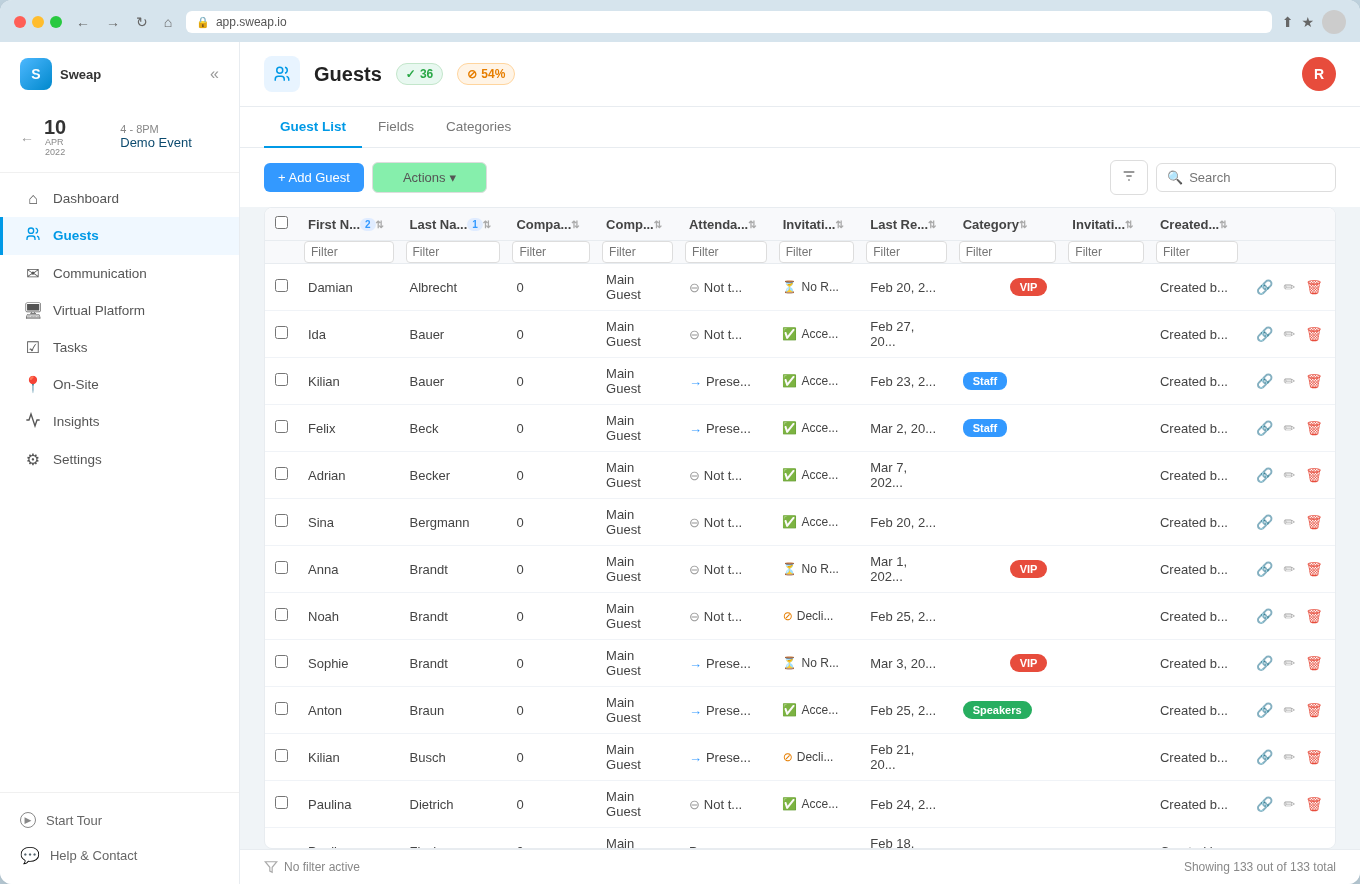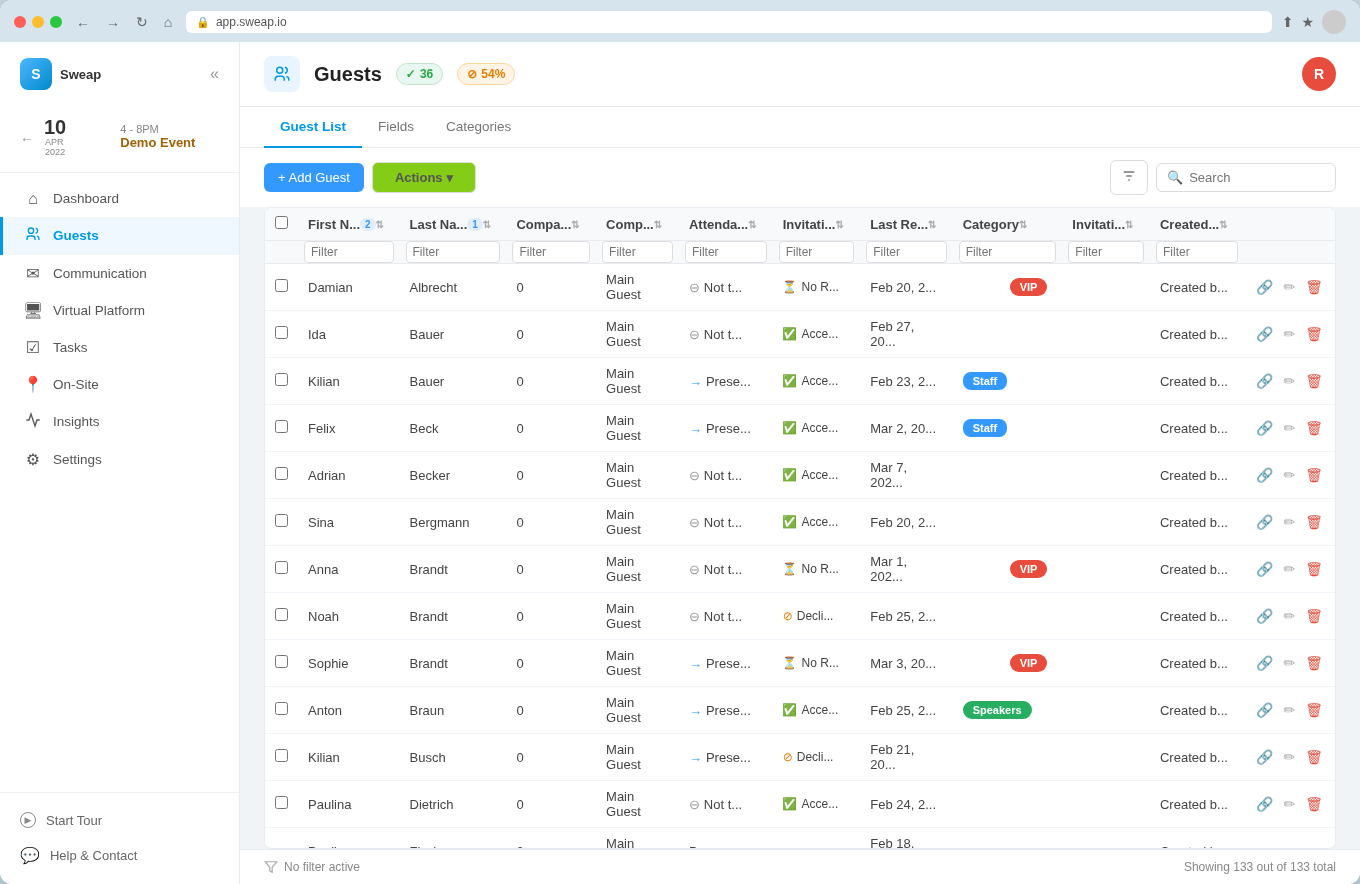--- a/index.html
+++ b/index.html
@@ -84,21 +84,21 @@
       display: flex;
       align-items: center;
       gap: 10px;
     }
     .event-back { background: none; border: none; cursor: pointer; color: #999; font-size: 14px; }
     .event-date-block { display: flex; flex-direction: column; align-items: center; line-height: 1.1; }
     .event-day { font-size: 20px; font-weight: 700; color: #333; }
     .event-month-year { font-size: 9px; color: #888; text-align: left; }
     .event-time-name { display: flex; flex-direction: column; margin-left: 44px; }
     .event-time { font-size: 11px; color: #888; }
-    .event-name { font-size: 13px; font-weight: 700; color: #a16207; }
+    .event-name { font-size: 13px; font-weight: 400; color: #0c4a6e; }
 
     .sidebar-nav { flex: 1; padding: 8px 0; overflow-y: auto; }
     .nav-item {
       display: flex;
       align-items: center;
       gap: 10px;
       padding: 9px 20px;
       cursor: pointer;
       color: #555;
       font-size: 13.5px;
@@ -200,31 +200,30 @@
       border-radius: 6px;
       padding: 7px 14px;
       font-size: 13px;
       cursor: pointer;
       display: flex;
       align-items: center;
       gap: 5px;
       font-weight: 500;
     }
     .btn-actions {
-      background: #84cc16;
+      background: #86efac;
       color: #555;
       border: 1px solid #ddd;
       border-radius: 6px;
-      padding: 7px 22px;
+      padding: 7px 30px;
       font-size: 13px;
       cursor: pointer;
       display: flex;
       align-items: center;
       gap: 4px;
-      font-weight: bold;
     }
     .toolbar-right { display: flex; gap: 8px; align-items: center; }
     .filter-btn {
       background: white; border: 1px solid #ddd; border-radius: 6px;
       padding: 7px 10px; cursor: pointer; color: #666; font-size: 14px;
     }
     .search-box {
       display: flex; align-items: center; gap: 6px;
       border: 1px solid #ddd; border-radius: 6px; padding: 6px 10px;
       background: white; width: 180px;

